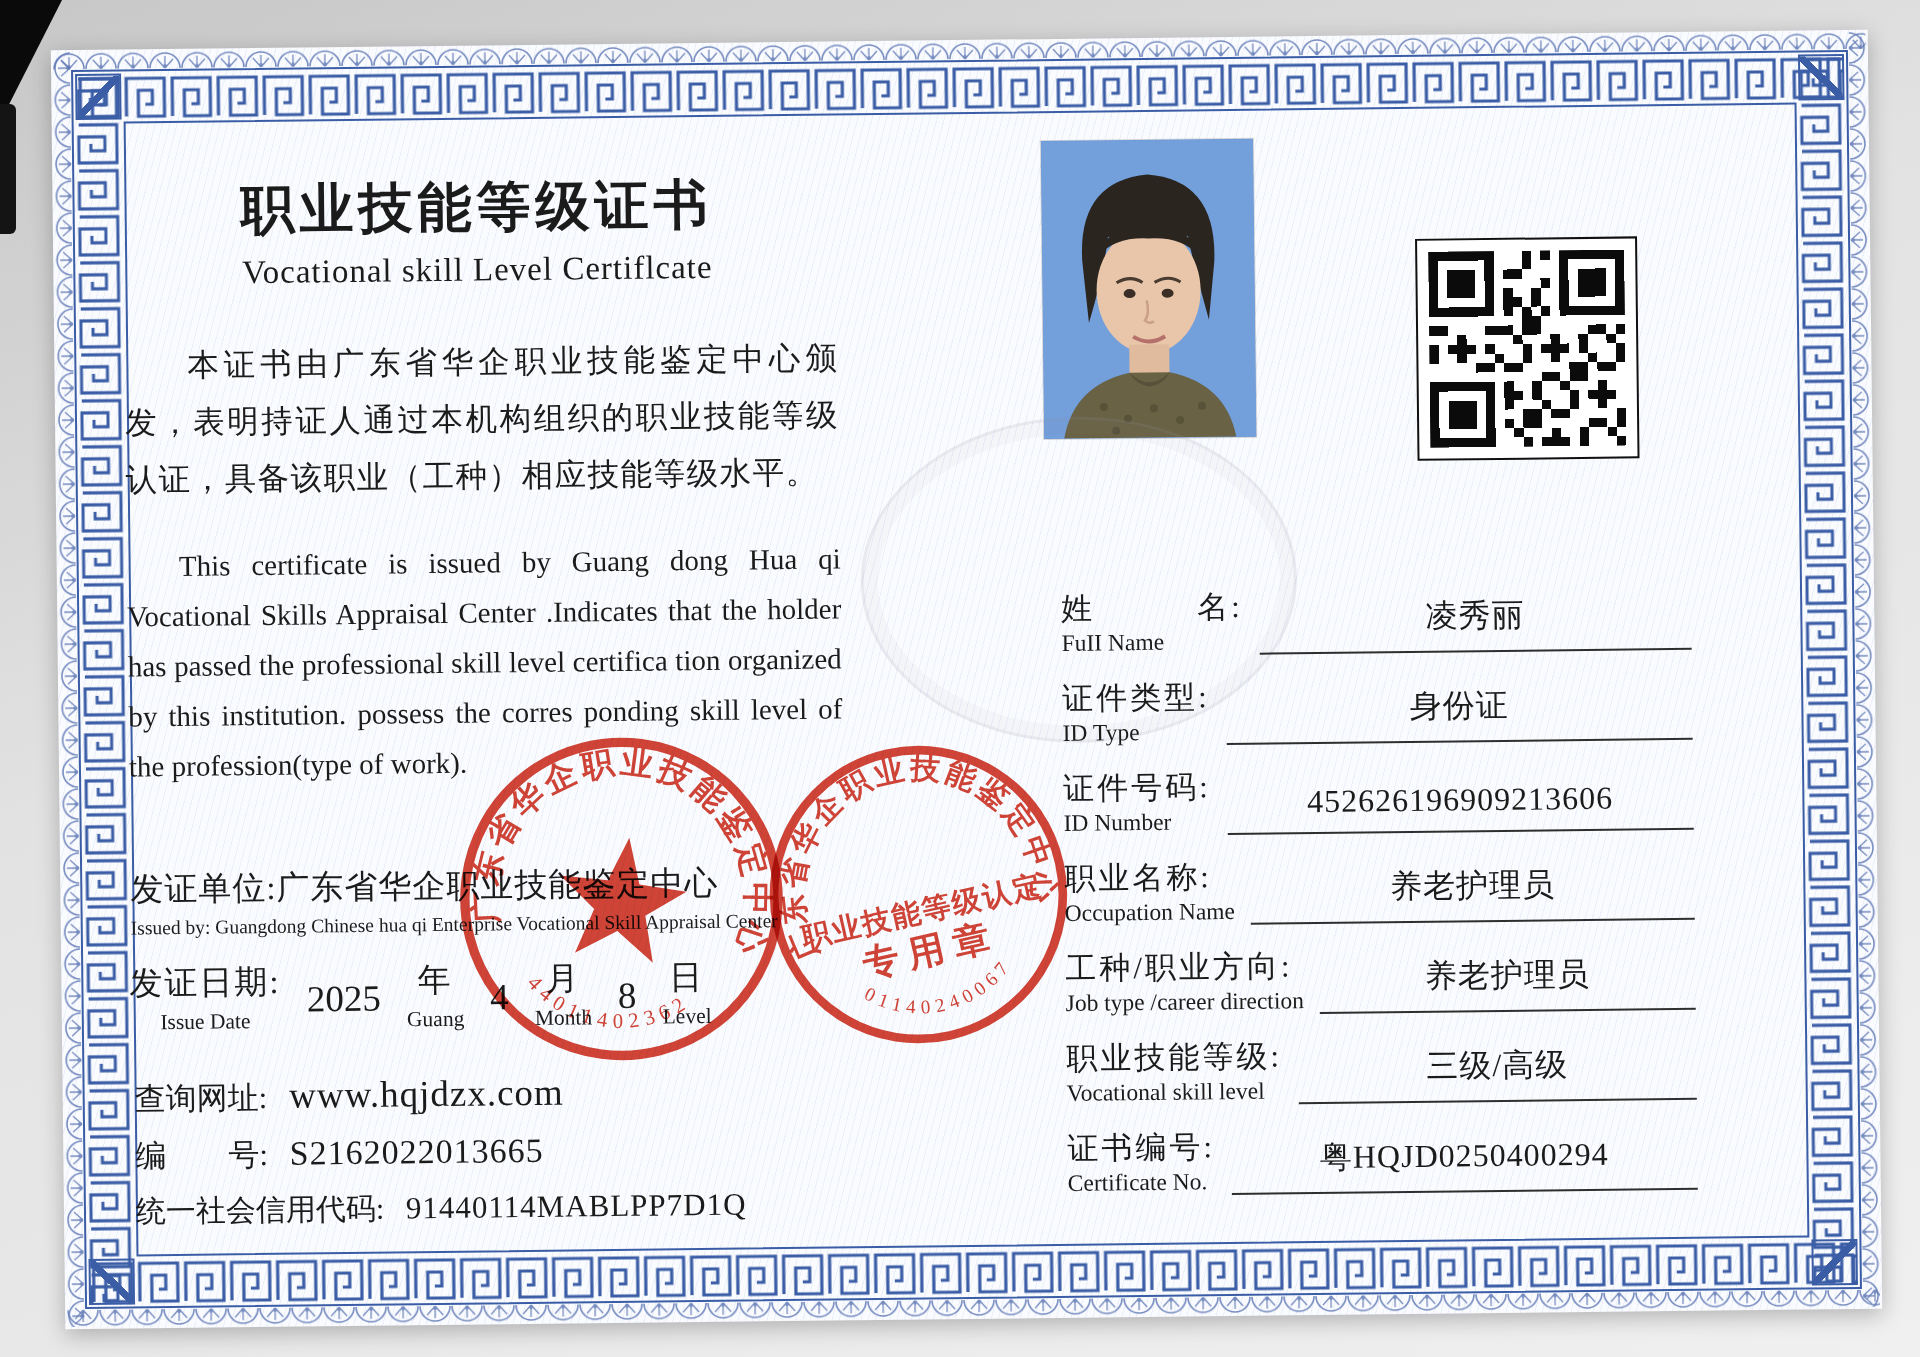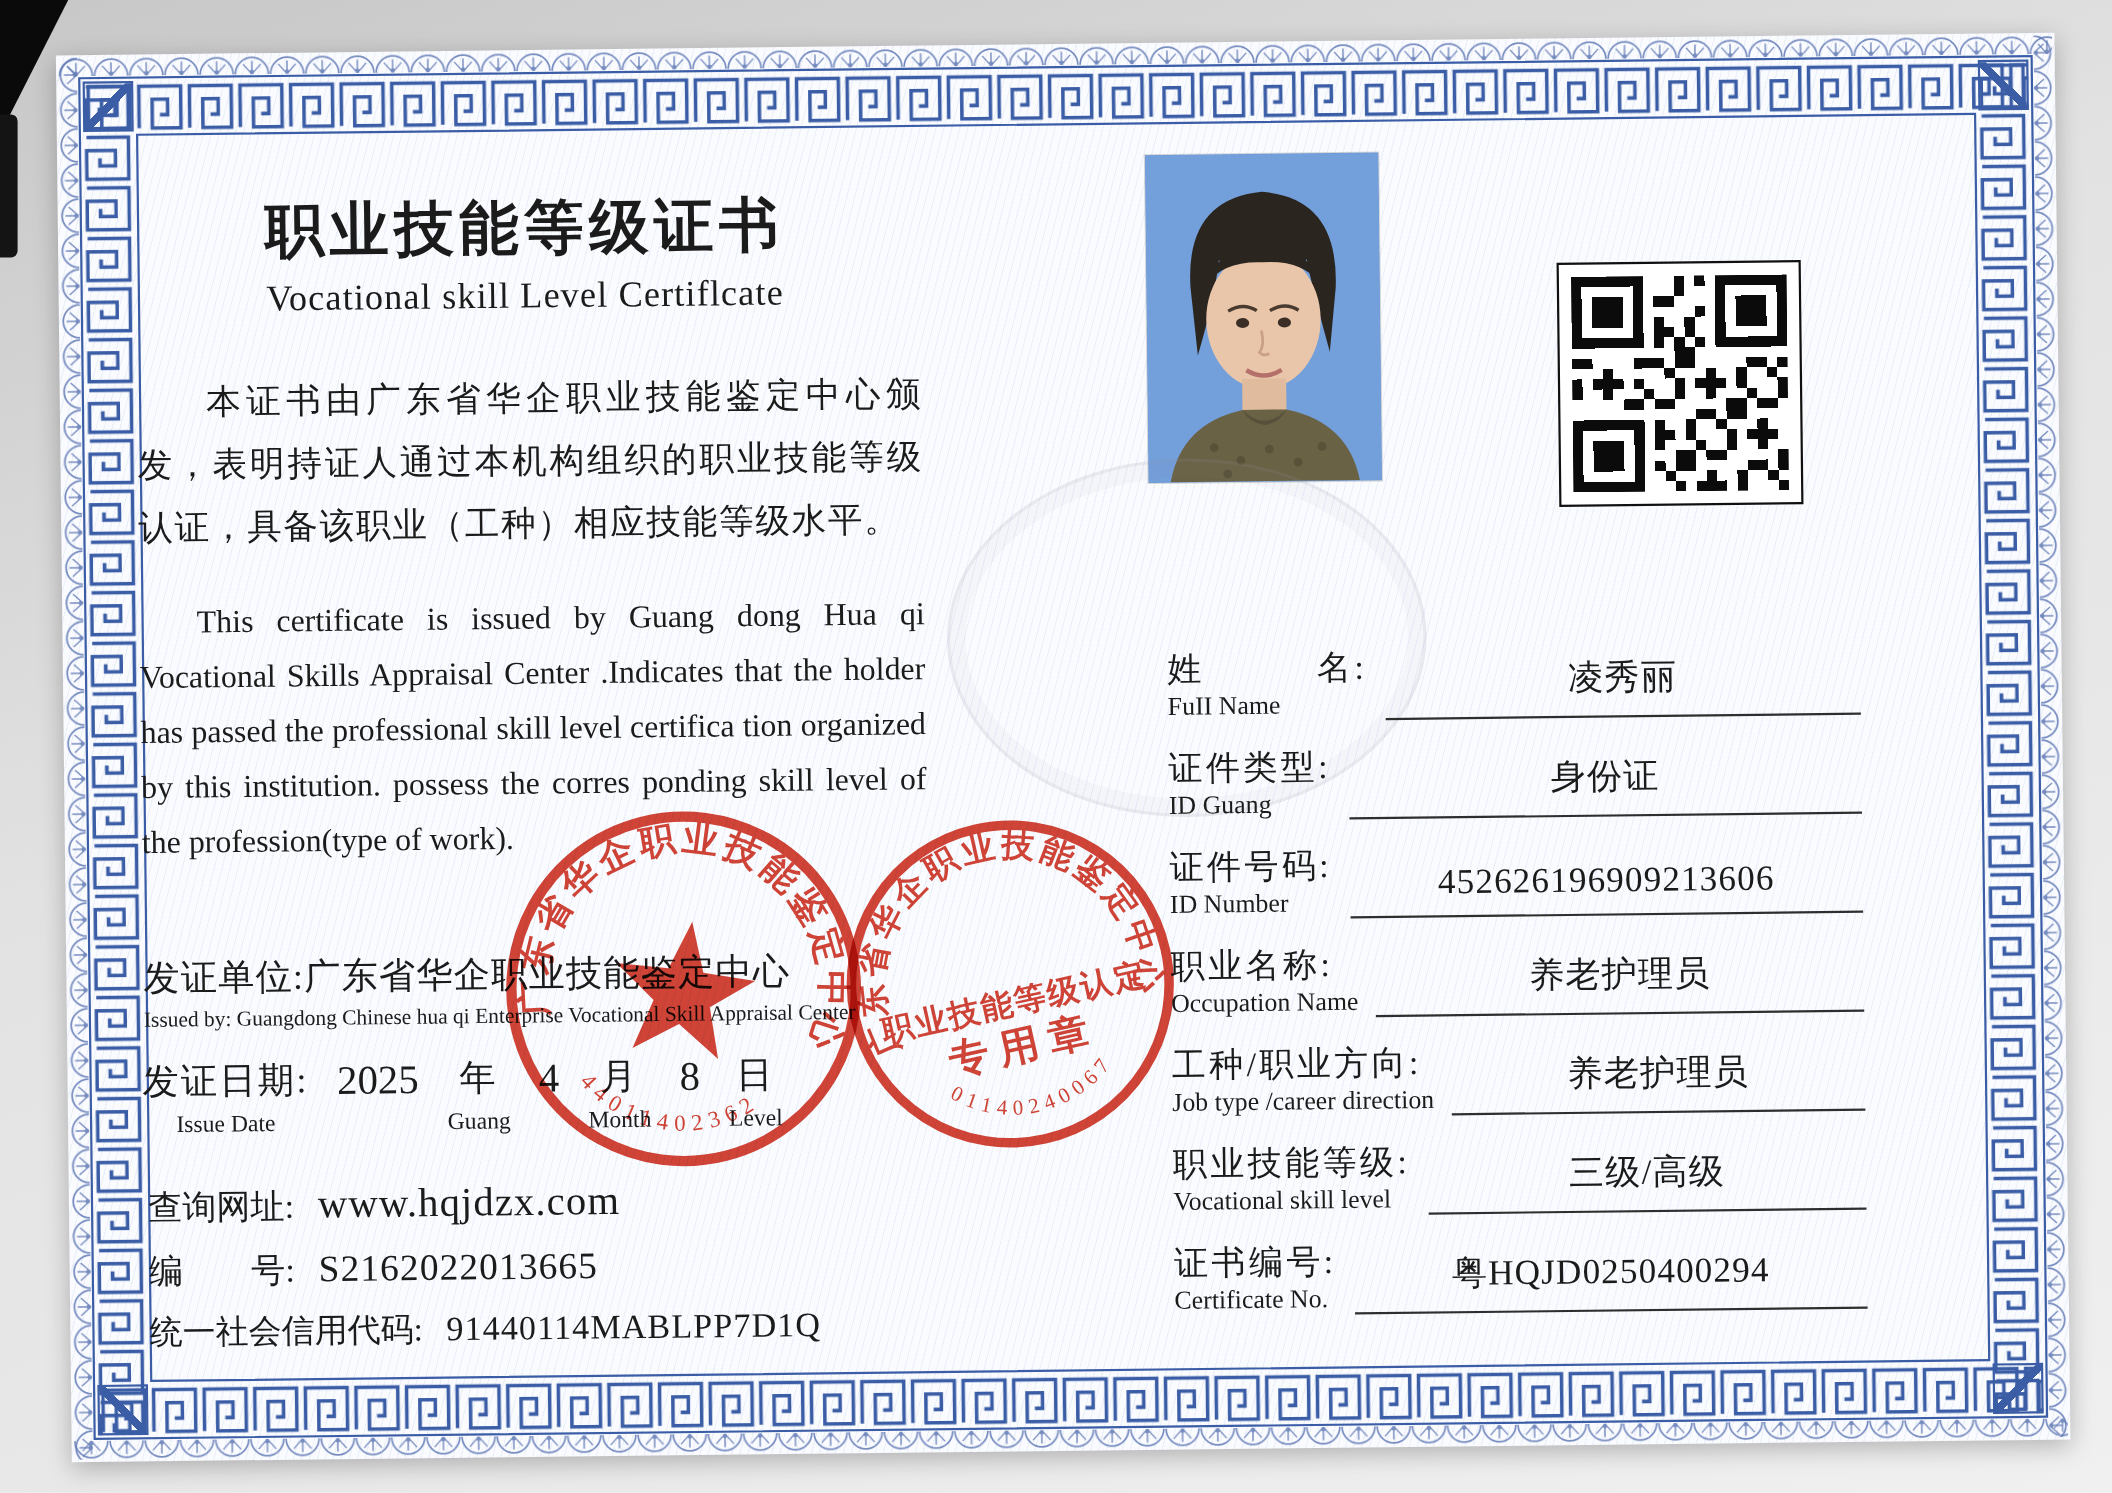--- a/index.html
+++ b/index.html
@@ -38,21 +38,21 @@
   .title{left:30px;top:48px;width:660px;text-align:center;font-size:54px;font-weight:bold;letter-spacing:5px;}
   .subtitle{left:30px;top:128px;width:660px;text-align:center;font-size:33px;letter-spacing:1px;}
   .para-cn{left:6px;top:210px;width:714px;font-size:31.5px;line-height:57px;text-align:justify;text-indent:2em;letter-spacing:1.5px;}
   .para-en{left:6px;top:414px;width:714px;font-size:29px;line-height:50px;text-align:justify;text-indent:1.8em;}
   .issuer-row{left:6px;top:740px;font-size:33px;letter-spacing:1px;white-space:nowrap;}
   .issued-by{left:6px;top:790px;font-size:19.5px;white-space:nowrap;}
   .date-row{left:4px;top:834px;width:716px;display:flex;align-items:flex-start;}
   .two-line{display:inline-flex;flex-direction:column;align-items:center;}
   .two-line .cn{font-size:33px;letter-spacing:2px;}
   .two-line .en{font-size:21.5px;margin-top:4px;}
-  .date-num{font-size:37px;margin:0 26px;padding-top:2px;}
+  .date-num{font-size:37px;margin:16px 26px;padding-top:2px;}
   .q-row{font-size:31px;white-space:nowrap;}
   .q-url{left:8px;top:948px;}    .q-url .val{font-size:37px;letter-spacing:1px;}
   .q-serial{left:8px;top:1008px;}.q-serial .val{font-size:34px;letter-spacing:1px;}
   .q-credit{left:8px;top:1064px;font-size:30px;} .q-credit .val{font-size:31px;letter-spacing:1px;}
   .q-row .lbl{margin-right:14px;}
   
   .photo{left:925px;top:24px;width:212px;height:298px;background:#6d9bda;box-shadow:0 0 0 1px rgba(0,0,0,.15);}
   .photo svg{display:block;width:100%;height:100%;}
   .qr{left:1298px;top:126px;width:222px;height:222px;background:#fff;border:2px solid #101010;box-sizing:border-box;padding:11px;}
   .qr svg{display:block;width:100%;height:100%;shape-rendering:crispEdges;fill:#0b0b0b;}
@@ -425,21 +425,21 @@
     <div class="abs watermark"></div>
 
     <div class="abs fields">
       <div class="field">
         <span class="field-label"><span class="cn">姓　　　名:</span><br>
         <span class="en">FuII Name</span></span>
         <span class="field-value">凌秀丽</span>
       </div>
       <div class="field">
         <span class="field-label"><span class="cn">证件类型:</span><br>
-        <span class="en">ID Guang</span></span>
+        <span class="en">ID Type</span></span>
         <span class="field-value">身份证</span>
       </div>
       <div class="field">
         <span class="field-label"><span class="cn">证件号码:</span><br>
         <span class="en">ID Number</span></span>
         <span class="field-value">452626196909213606</span>
       </div>
       <div class="field">
         <span class="field-label"><span class="cn">职业名称:</span><br>
         <span class="en">Occupation Name</span></span>

